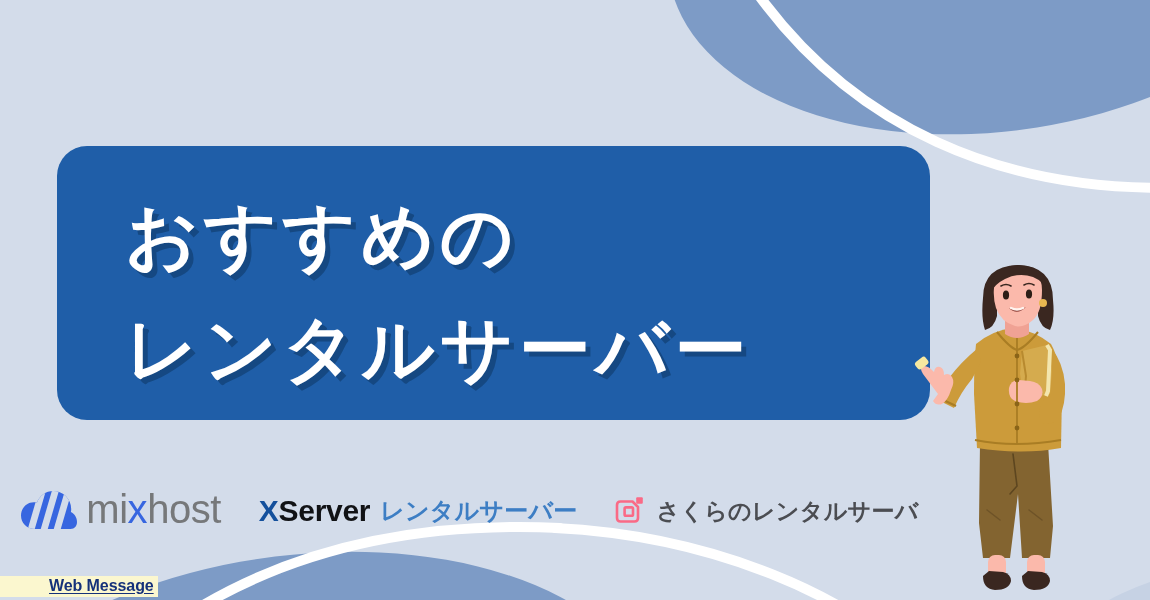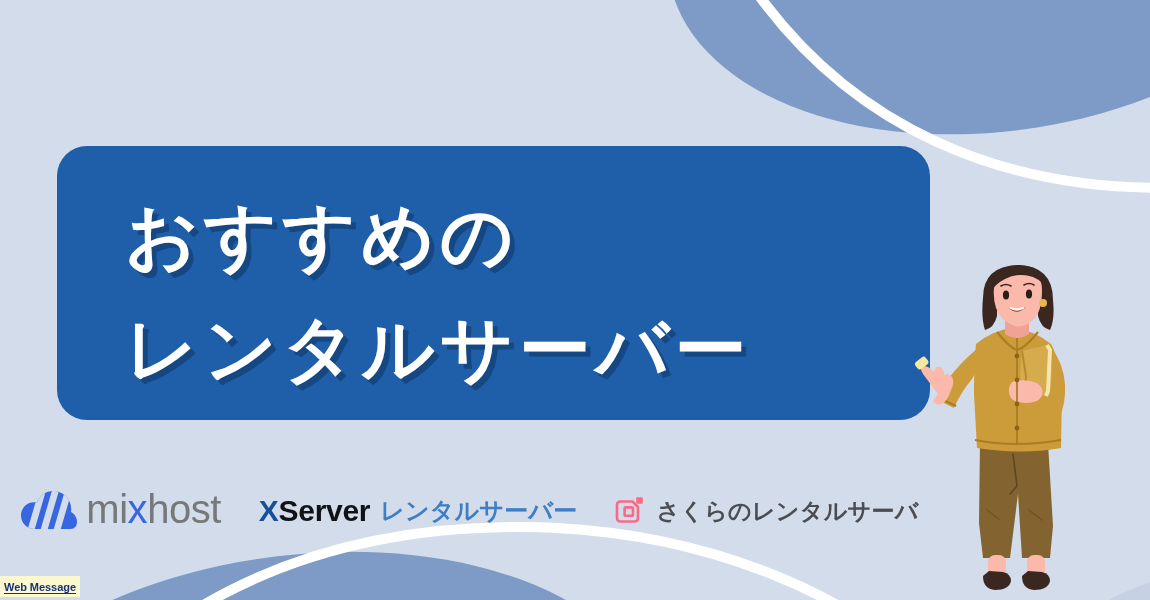--- a/index.html
+++ b/index.html
@@ -133,28 +133,29 @@
   
   .web-message {
     position: absolute;
     left: 0px;
     top: 576px;
     background: #fbf7cf;
     padding: 1px 4px 2px 4px;
     z-index: 9;
   }
   .web-message span {
-    font-size: 11px;
+    font-size: 16px;
     font-weight: 700;
     color: #15317a;
     text-decoration: underline;
     text-underline-offset: 2px;
     letter-spacing: -0.005em;
     line-height: 1;
     white-space: nowrap;
+    margin-left: 45px;
   }
 </style>
 </head>
 <body>
 
 <div class="stage">
 
   <svg class="bg-decor" viewBox="0 0 1150 600" width="1150" height="600" xmlns="http://www.w3.org/2000/svg" aria-hidden="true">
     <defs>
       <clipPath id="stageClip">

